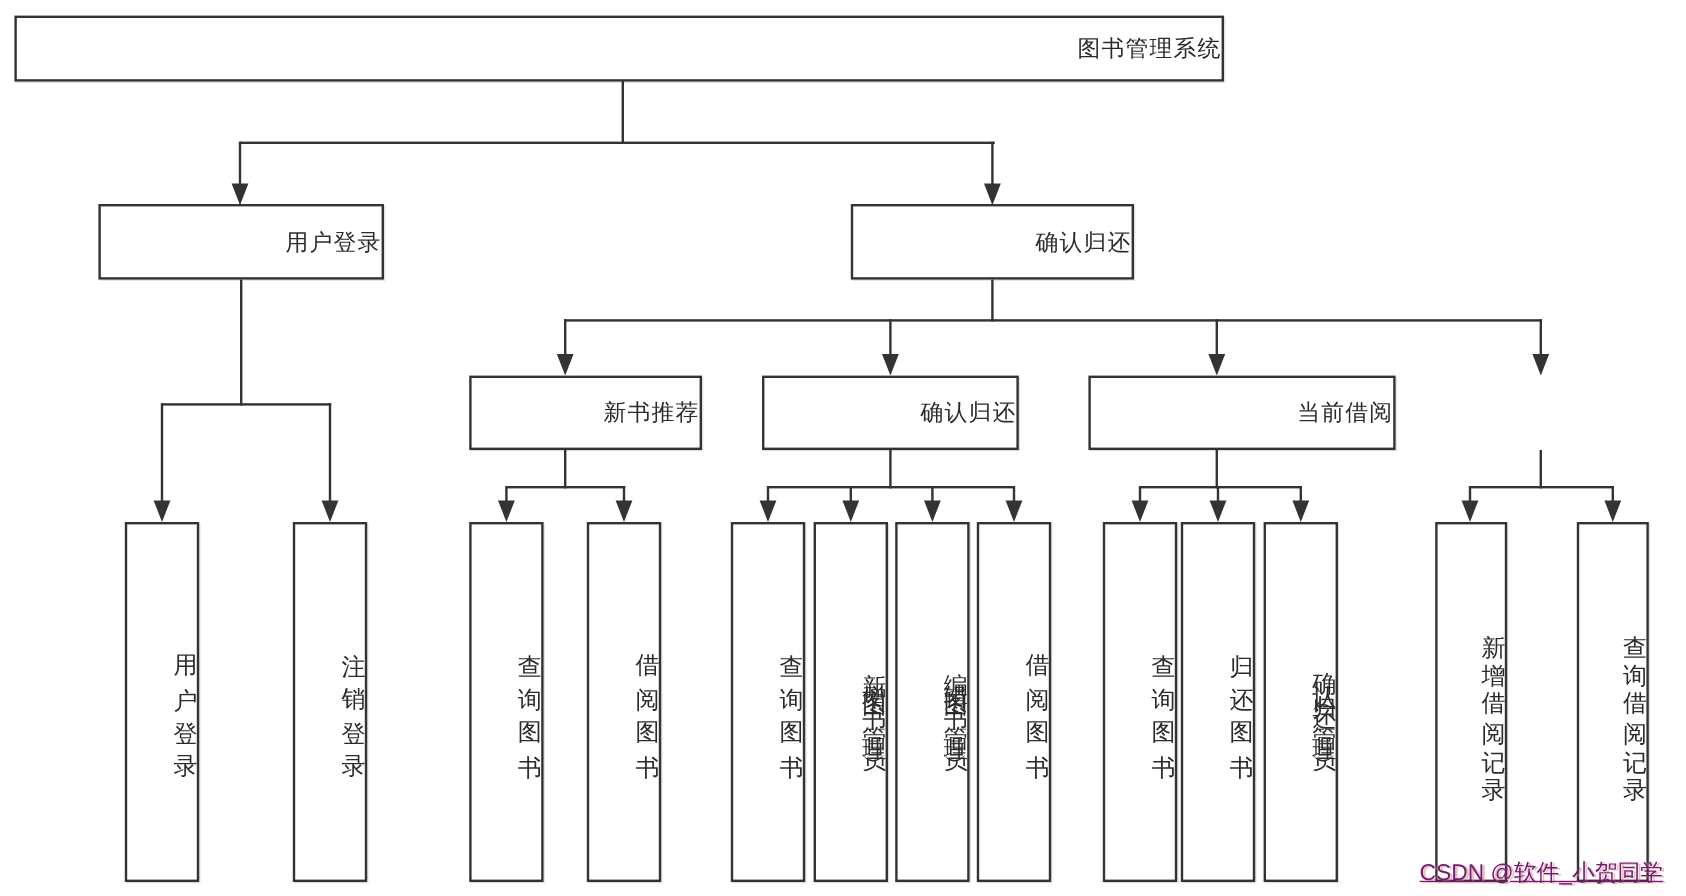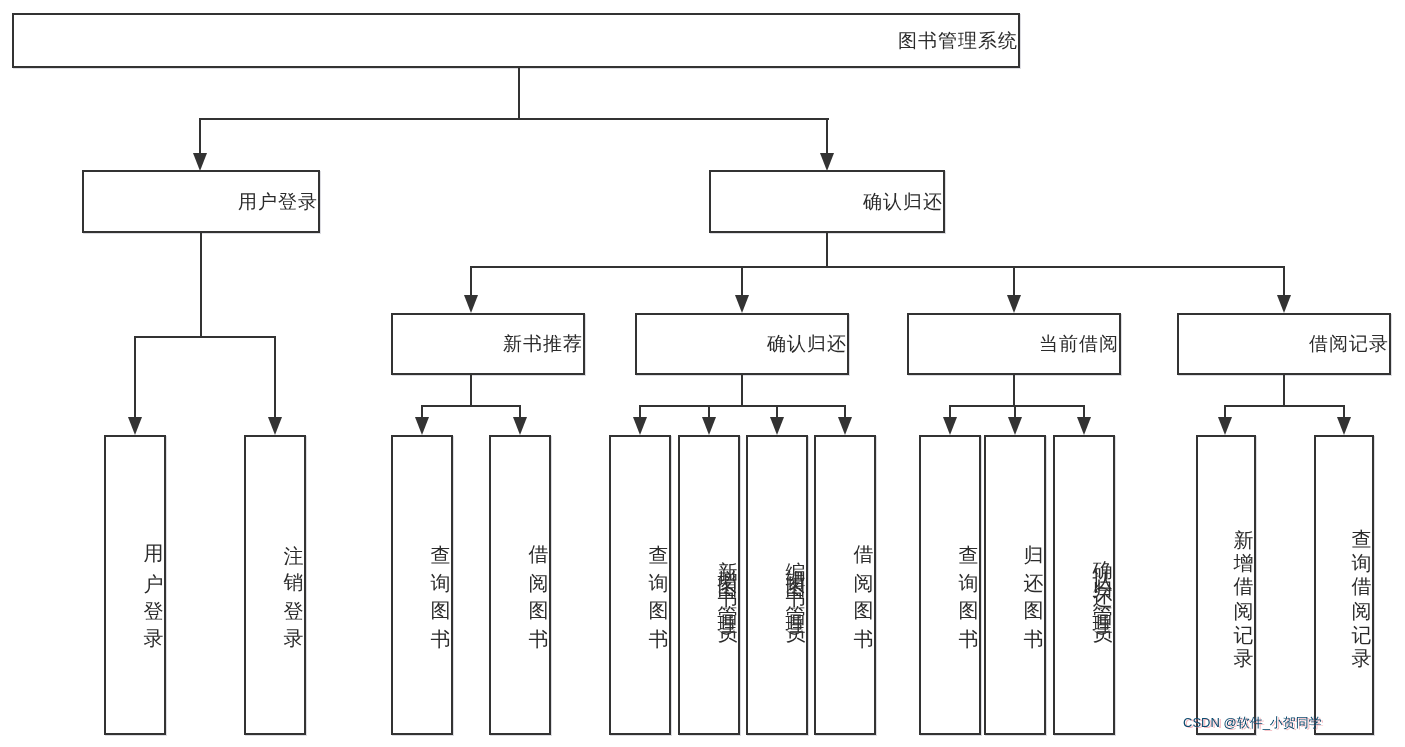--- a/index.html
+++ b/index.html
@@ -28,24 +28,25 @@
   .hline{position:absolute;height:2px;background:#333333;}
   .arw{
     position:absolute;width:0;height:0;
     border-left:7px solid transparent;
     border-right:7px solid transparent;
     border-top:18px solid #333333;
   }
   .watermark{
     position:absolute;
     left:1183px;top:714px;
-    font-size:13px;
-    color:#0c4a6e;
+    font-size:19px;
+    color:#701a75;
     text-shadow:2px 1px 0 rgba(235,130,140,0.55);
     white-space:nowrap;
+    text-decoration:underline;
   }
 </style>
 </head>
 <body>
 
 <div class="canvas">
 
   <div class="box hbox" style="left:12px;top:13px;width:1008px;height:55px;">
     <span>图书管理系统</span>
   </div>
@@ -81,25 +82,22 @@
   <div class="arw" style="left:1007px;top:295px;"></div>
   <div class="vline" style="left:1283px;top:266px;height:31px;"></div>
   <div class="arw" style="left:1277px;top:295px;"></div>
 
   <div class="box hbox" style="left:364px;top:313px;width:194px;height:62px;margin-left:27px;">
     <span>新书推荐</span>
   </div>
   <div class="box hbox" style="left:635px;top:313px;width:214px;height:62px;">
     <span>确认归还</span>
   </div>
-  <div class="box hbox" style="left:907px;top:313px;width:214px;height:62px;">
+  <div class="box hbox" style="left:907px;top:313px;width:256px;height:62px;">
     <span>当前借阅</span>
-  </div>
-  <div class="box hbox" style="left:1177px;top:313px;width:214px;height:62px;">
-    <span>借阅记录</span>
   </div>
 
   <div class="vline" style="left:470px;top:375px;height:32px;"></div>
   <div class="hline" style="left:422px;top:405px;width:99px;"></div>
   <div class="vline" style="left:421px;top:405px;height:14px;"></div>
   <div class="arw" style="left:415px;top:417px;"></div>
   <div class="vline" style="left:519px;top:405px;height:14px;"></div>
   <div class="arw" style="left:513px;top:417px;"></div>
 
   <div class="vline" style="left:741px;top:375px;height:32px;"></div>

